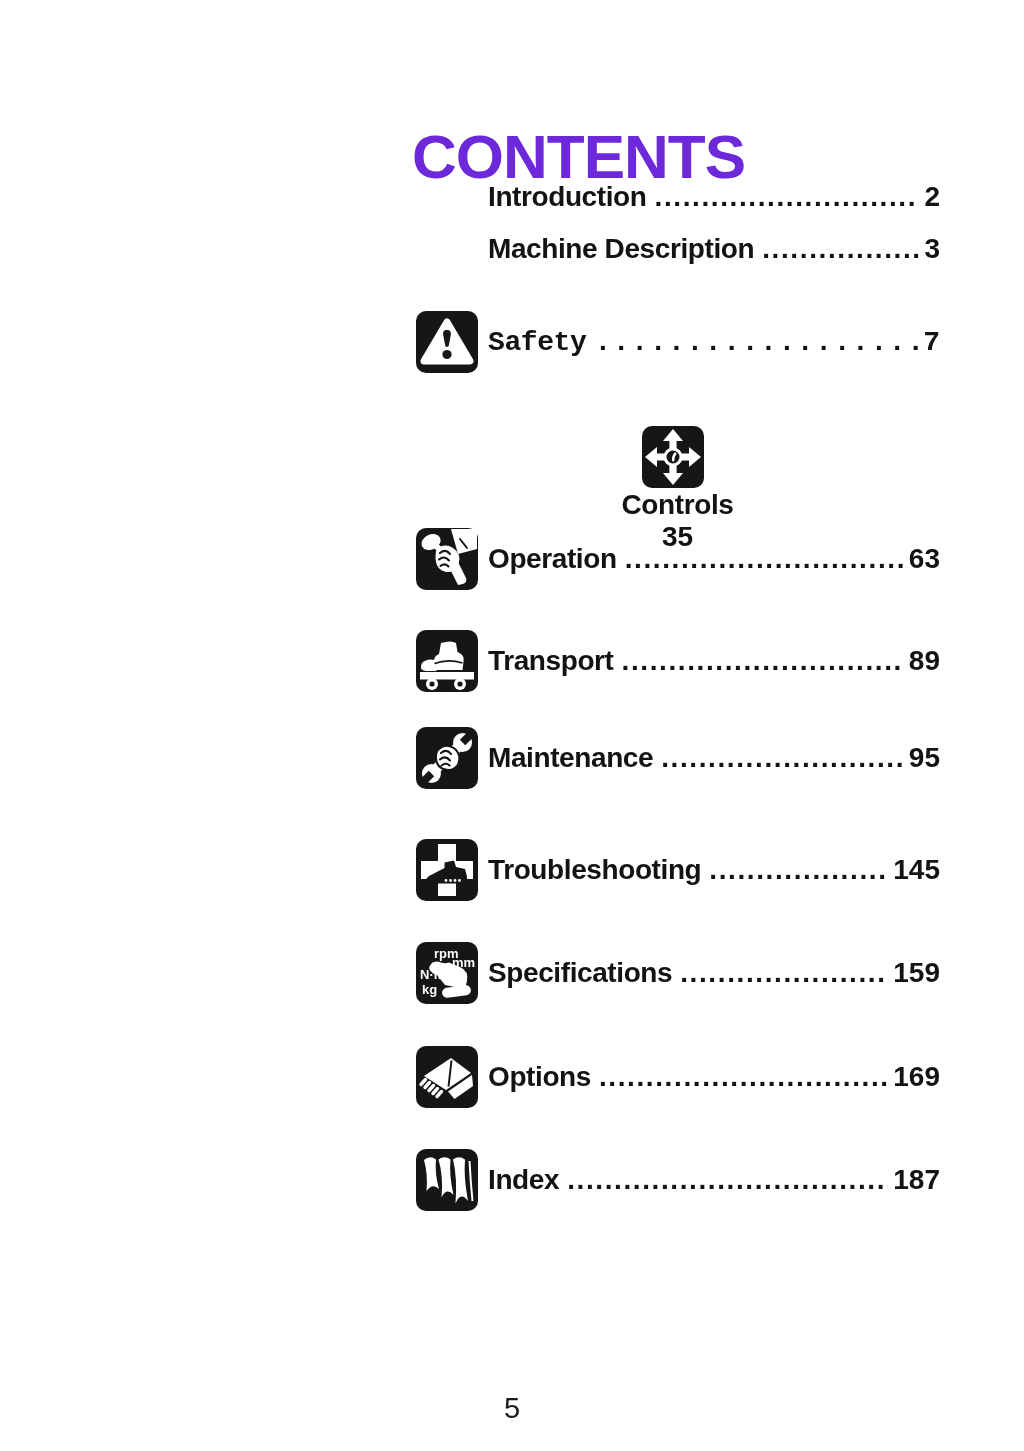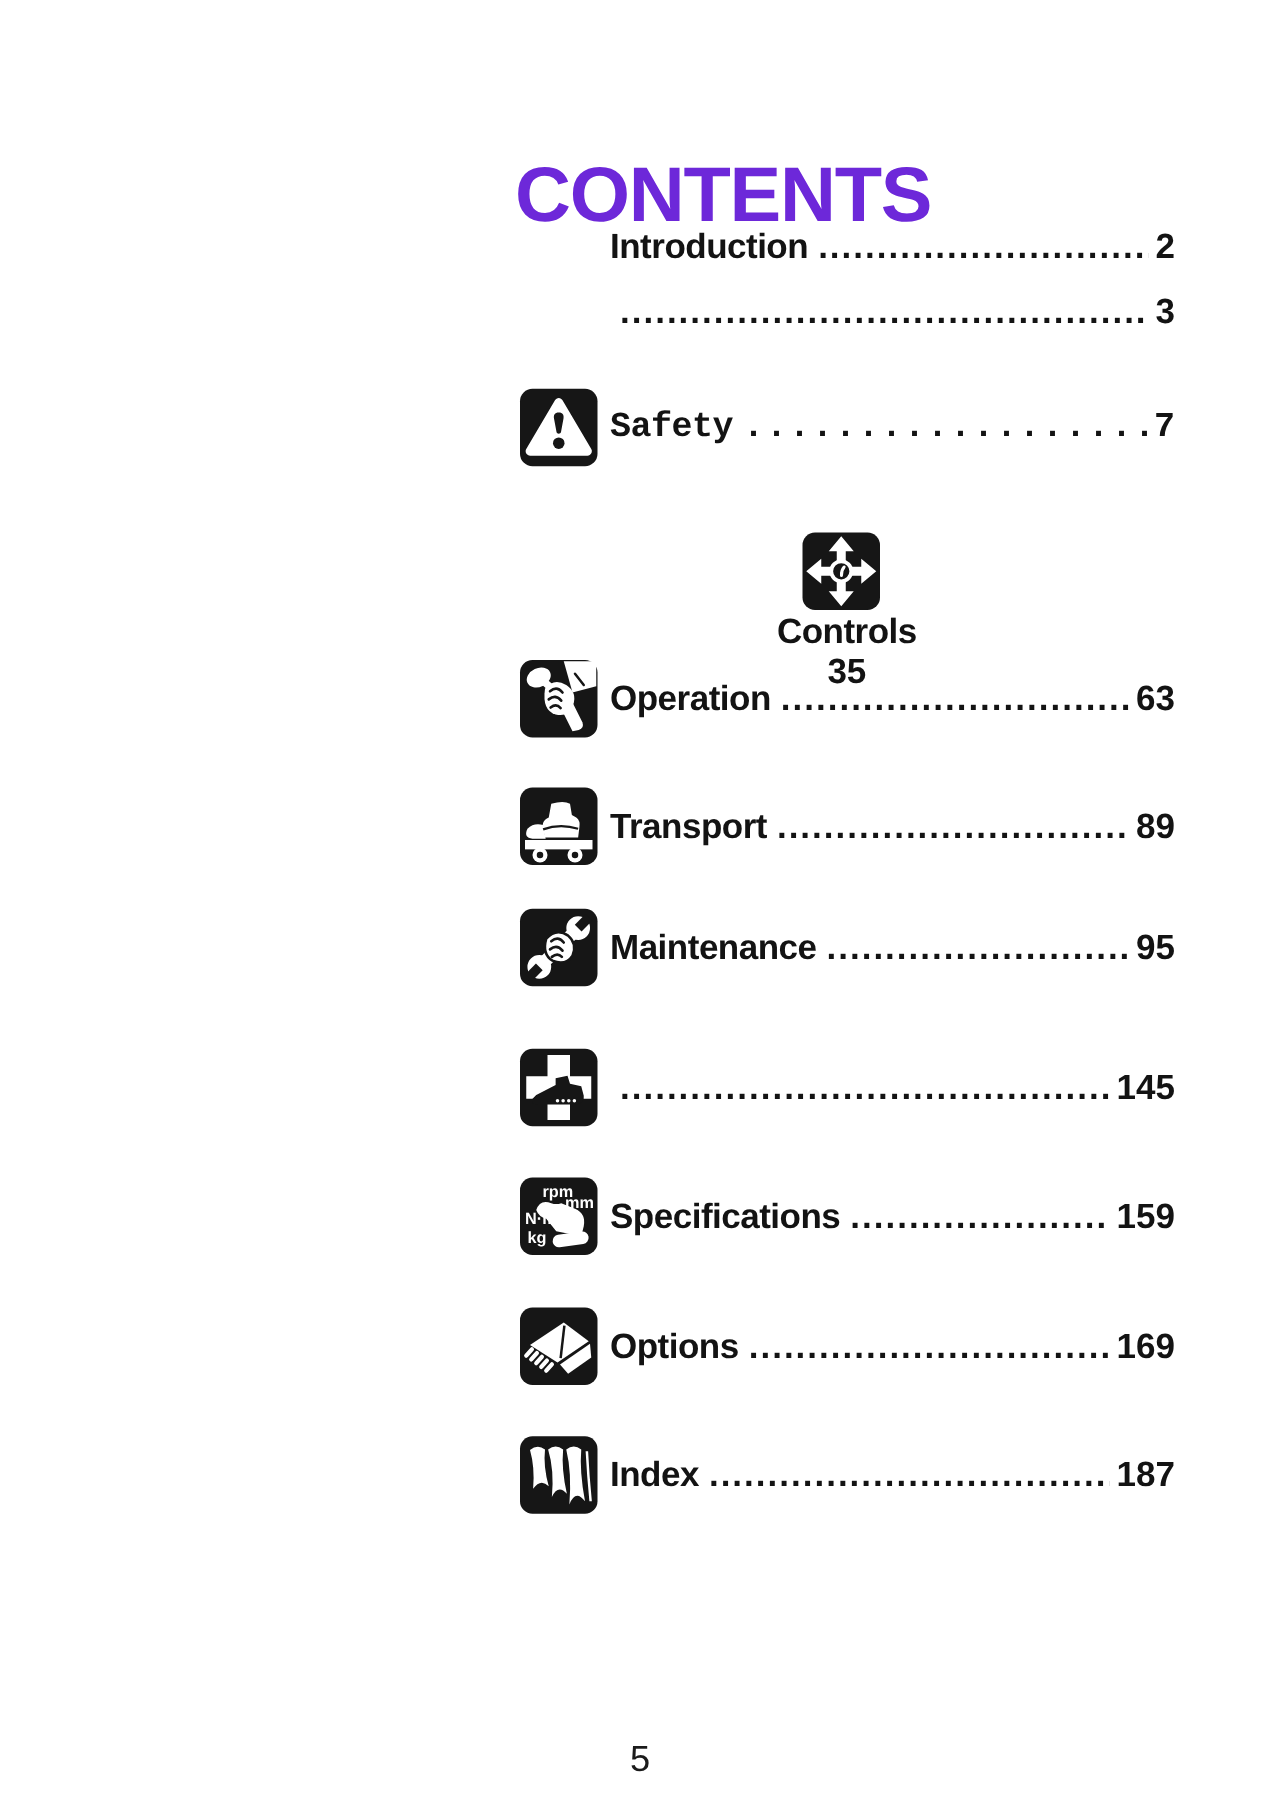--- a/index.html
+++ b/index.html
@@ -59,20 +59,21 @@
 
 <div class="toc-row" id="row-0">
   <div class="icon-cell empty"></div>
   <span class="toc-label">Introduction</span>
   <span class="leader">......................................................................</span>
   <span class="toc-page">2</span>
 </div>
 
 <div class="toc-row" id="row-1">
   <div class="icon-cell empty"></div>
+  <span class="toc-label">Machine Description</span>
   <span class="leader">......................................................................</span>
   <span class="toc-page">3</span>
 </div>
 
 <div class="toc-row" id="row-2">
   <div class="icon-cell">
     <svg viewBox="0 0 64 64">
       <rect x="1" y="1" width="62" height="62" rx="10" fill="#161616"></rect>
       <path d="M32 12 L55 51 L9 51 Z" fill="#ffffff" stroke="#ffffff" stroke-width="7" stroke-linejoin="round"></path>
       <path d="M32 20 c3.2 0 4.3 2.1 3.8 4.8 l-2 10.8 c-.35 1.8 -3.25 1.8 -3.6 0 l-2 -10.8 C27.7 22.1 28.8 20 32 20 Z" fill="#161616"></path>
@@ -163,20 +164,21 @@
     <svg viewBox="0 0 64 64">
       <rect x="1" y="1" width="62" height="62" rx="10" fill="#161616"></rect>
       <path d="M23 6 h18 v17 h17 v18 h-17 v17 h-18 v-17 h-17 v-18 h17 Z" fill="#ffffff"></path>
       <path d="M11 41 Q9 45.5 15 45.5 L45 45.5 Q53 45 52 38.5 L50 31 L41 29 L39 22.5 L29.5 24.5 L29.5 30 L14 38 Z" fill="#161616"></path>
       <circle cx="31" cy="42.5" r="1.4" fill="#ffffff"></circle>
       <circle cx="35.5" cy="42.5" r="1.4" fill="#ffffff"></circle>
       <circle cx="40" cy="42.5" r="1.4" fill="#ffffff"></circle>
       <circle cx="44.5" cy="42.5" r="1.4" fill="#ffffff"></circle>
     </svg>
   </div>
+  <span class="toc-label">Troubleshooting</span>
   <span class="leader">......................................................................</span>
   <span class="toc-page">145</span>
 </div>
 
 <div class="toc-row" id="row-8">
   <div class="icon-cell">
     <svg viewBox="0 0 64 64">
       <rect x="1" y="1" width="62" height="62" rx="10" fill="#161616"></rect>
       <path d="M14 27 Q17 18 26 21.5 Q30 23 34 21.5 L45 26 Q54 30 52 40 L50 48 L30 44 L22 34 Q16 32.5 14 27 Z" fill="#ffffff"></path>
       <rect x="27" y="45.5" width="29" height="10" rx="5" fill="#ffffff" transform="rotate(-8 41.5 50.5)"></rect>

